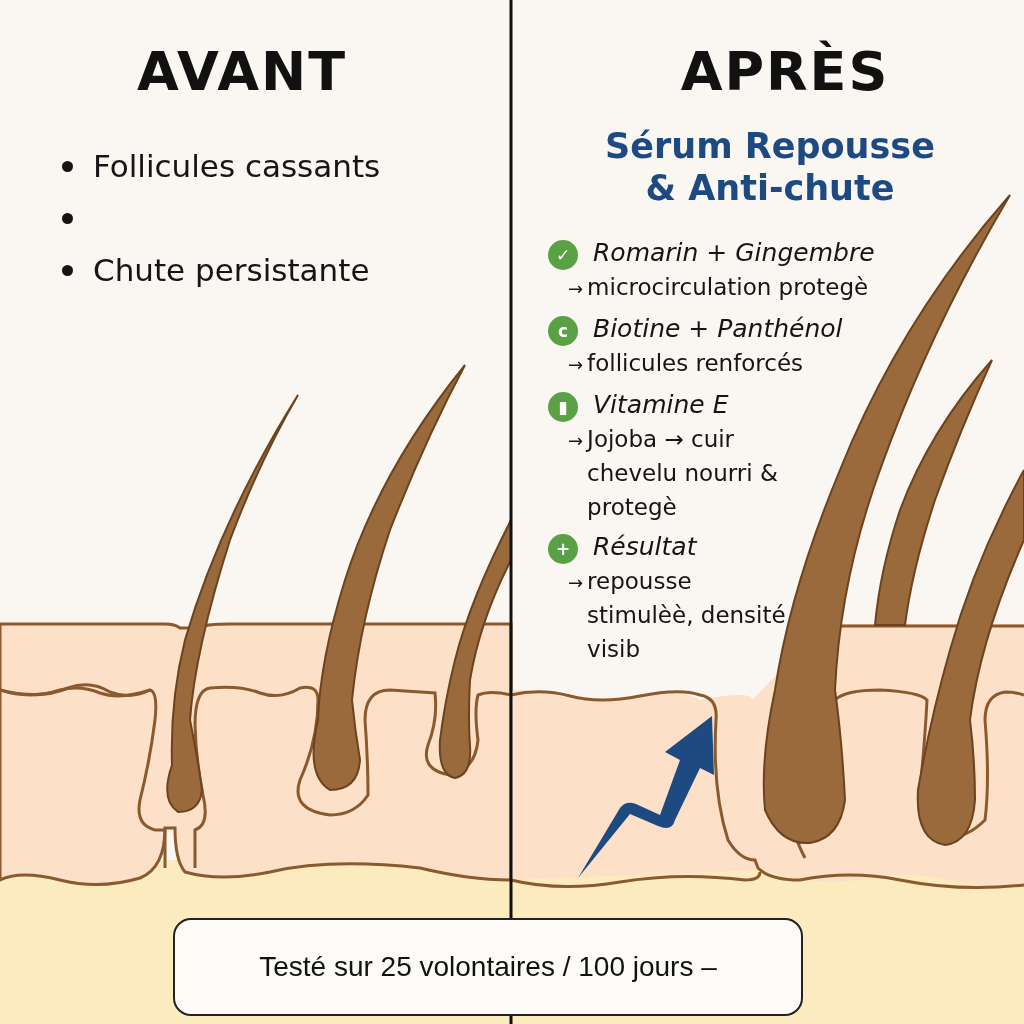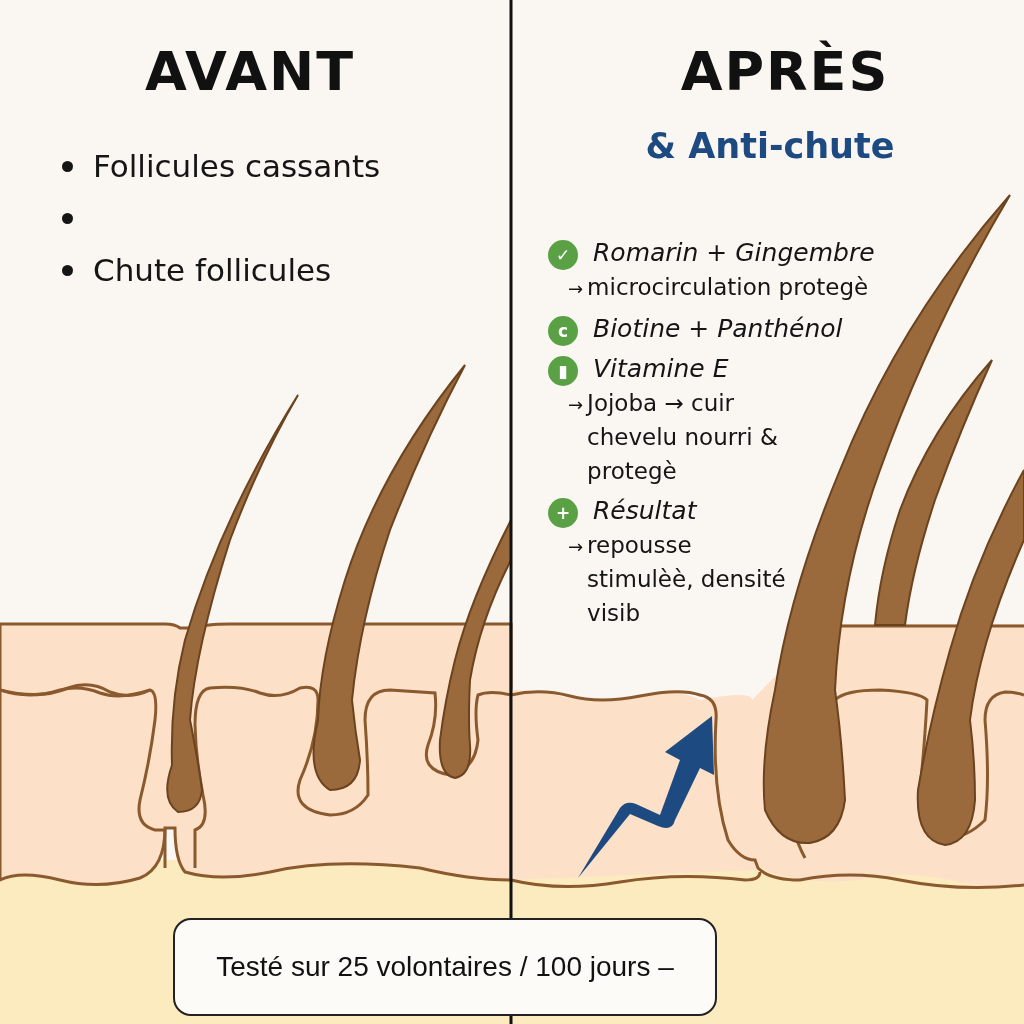--- a/index.html
+++ b/index.html
@@ -11,21 +11,21 @@
   }
   .canvas { position: absolute; left: 0; top: 0; width: 1024px; height: 1024px; }
   svg.scene { position: absolute; left: 0; top: 0; }
 
   .title {
     position: absolute; top: 40px; margin: 0;
     font-family: "DejaVu Sans", sans-serif;
     font-weight: bold; font-size: 54px; letter-spacing: 2px;
     color: #111; text-align: center;
   }
-  .title.avant { left: 0; width: 484px; padding-left: 8px; }
+  .title.avant { left: 0; width: 484px; }
   .title.apres { left: 530px; width: 510px; }
 
   .before-list {
     position: absolute; left: 58px; top: 140px; margin: 0; padding: 0;
     list-style: none;
   }
   .before-list li {
     font-size: 31px; color: #151515; height: 52px; line-height: 46px;
     display: flex; align-items: center; white-space: nowrap;
   }
@@ -48,21 +48,21 @@
     display: flex; align-items: center; justify-content: center;
     color: #fff; font-weight: bold; font-size: 17px;
   }
   .benefit .head { font-size: 25px; color: #151515; line-height: 34px; white-space: nowrap; font-style: italic; }
   .benefit .desc { font-size: 23px; color: #151515; line-height: 34px; margin-left: -25px; }
   .benefit .desc .arrow { font-size: 18px; margin-right: 4px; }
   .benefit .desc .wrap { display: inline-block; vertical-align: top; max-width: 210px; }
   .benefit .desc.wide .wrap { max-width: 330px; white-space: nowrap; }
 
   .note {
-    position: absolute; left: 173px; top: 918px; width: 544px; height: 98px;
+    position: absolute; left: 173px; top: 918px; width: 630px; height: 98px;
     background: #fdfbf8; border: 2px solid #222; border-radius: 18px;
     box-sizing: border-box; display: flex; flex-direction: column;
     align-items: center; justify-content: center;
     font-family: "Liberation Sans", sans-serif;
     font-size: 28px; color: #111; line-height: 36px;
   }
 </style>
 </head>
 <body>
 
@@ -116,38 +116,40 @@
   <ul class="before-list">
     <li>
         <span class="bullet"></span>
         <span>Follicules cassants</span>
       </li>
     <li>
         <span class="bullet"></span>
       </li>
     <li>
         <span class="bullet"></span>
-        <span>Chute follicules</span>
+        <span>Chute persistante</span>
       </li>
   </ul>
 
   <h1 class="title apres">APRÈS</h1>
   <div class="product-title">
+    <div>Sérum Repousse</div>
     <div>&amp; Anti-chute</div>
   </div>
 
   <div class="benefits">
     <div class="benefit">
       <span class="icon">✓</span>
       <div class="head">Romarin + Gingembre</div>
       <div class="desc wide"><span class="arrow">→</span><span class="wrap">microcirculation protegè</span></div>
     </div>
     <div class="benefit">
       <span class="icon">c</span>
       <div class="head">Biotine + Panthénol</div>
+      <div class="desc wide"><span class="arrow">→</span><span class="wrap">follicules renforcés</span></div>
     </div>
     <div class="benefit">
       <span class="icon">▮</span>
       <div class="head">Vitamine E</div>
       <div class="desc"><span class="arrow">→</span><span class="wrap">Jojoba → cuir chevelu nourri &amp; protegè</span></div>
     </div>
     <div class="benefit">
       <span class="icon">+</span>
       <div class="head">Résultat</div>
       <div class="desc"><span class="arrow">→</span><span class="wrap">repousse stimulèè, densité visib</span></div>

